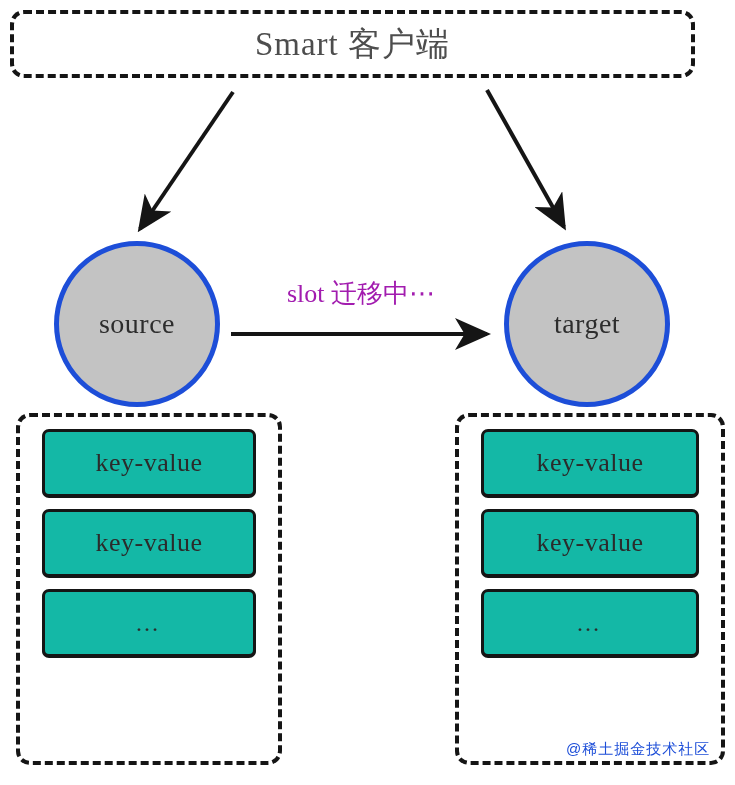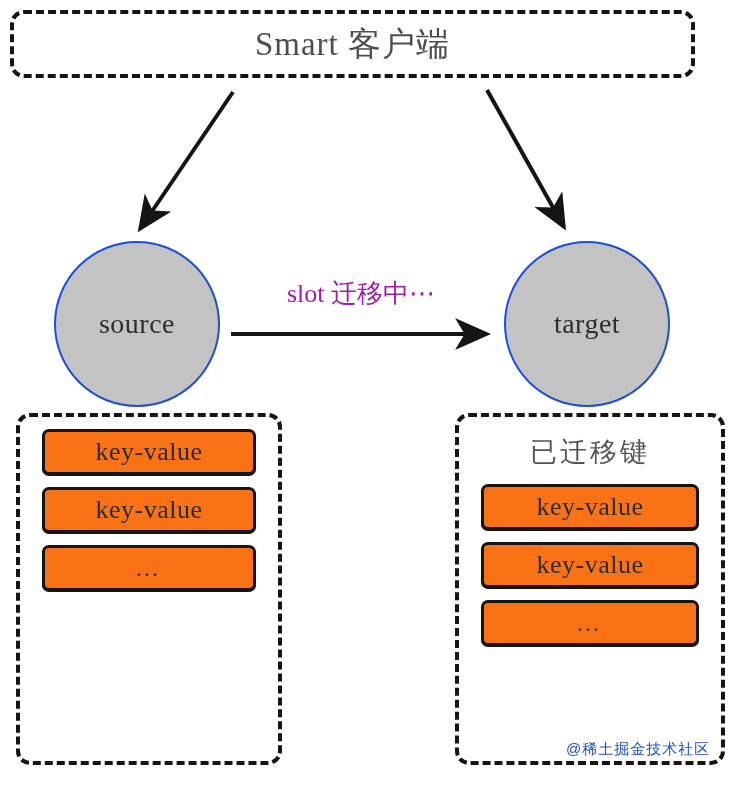--- a/index.html
+++ b/index.html
@@ -46,21 +46,21 @@
     text-align: right;
   }
 
   
   .node {
     position: absolute;
     width: 166px;
     height: 166px;
     border-radius: 50%;
     background: #c3c3c3;
-    border: 2px solid #1d4ed8;
+    border: 5px solid #1d4ed8;
     box-sizing: border-box;
     display: flex;
     align-items: center;
     justify-content: center;
   }
   .node-label {
     font-size: 28px;
     color: #2d2d2d;
     letter-spacing: 0.5px;
   }
@@ -101,24 +101,24 @@
     margin: 5px 0 14px 0;
     white-space: nowrap;
   }
 
   .kv-list {
     display: flex;
     flex-direction: column;
     gap: 12px;
   }
   .kv-item {
-    height: 46px;
+    height: 68px;
     border: 3px solid #151515;
     border-radius: 7px;
-    background: #f97316;
+    background: #14b8a6;
     box-sizing: border-box;
     display: flex;
     align-items: center;
     justify-content: center;
     font-size: 26px;
     color: #2b2b2b;
     letter-spacing: 0.5px;
     box-shadow: 0 1px 0 0 #151515;
   }
   .kv-item.ellipsis { font-size: 24px; letter-spacing: 4px; color: #2b2b2b; }
@@ -168,21 +168,20 @@
 
 <div class="key-group" id="group-pending">
   <div class="kv-list">
     <div class="kv-item">key-value</div>
     <div class="kv-item">key-value</div>
     <div class="kv-item ellipsis">…</div>
   </div>
 </div>
 
 <div class="key-group" id="group-migrated">
-  <div class="group-title">已迁移键</div>
   <div class="kv-list">
     <div class="kv-item">key-value</div>
     <div class="kv-item">key-value</div>
     <div class="kv-item ellipsis">…</div>
   </div>
 </div>
 
 <div class="watermark">@稀土掘金技术社区</div>
 
 </body></html>

